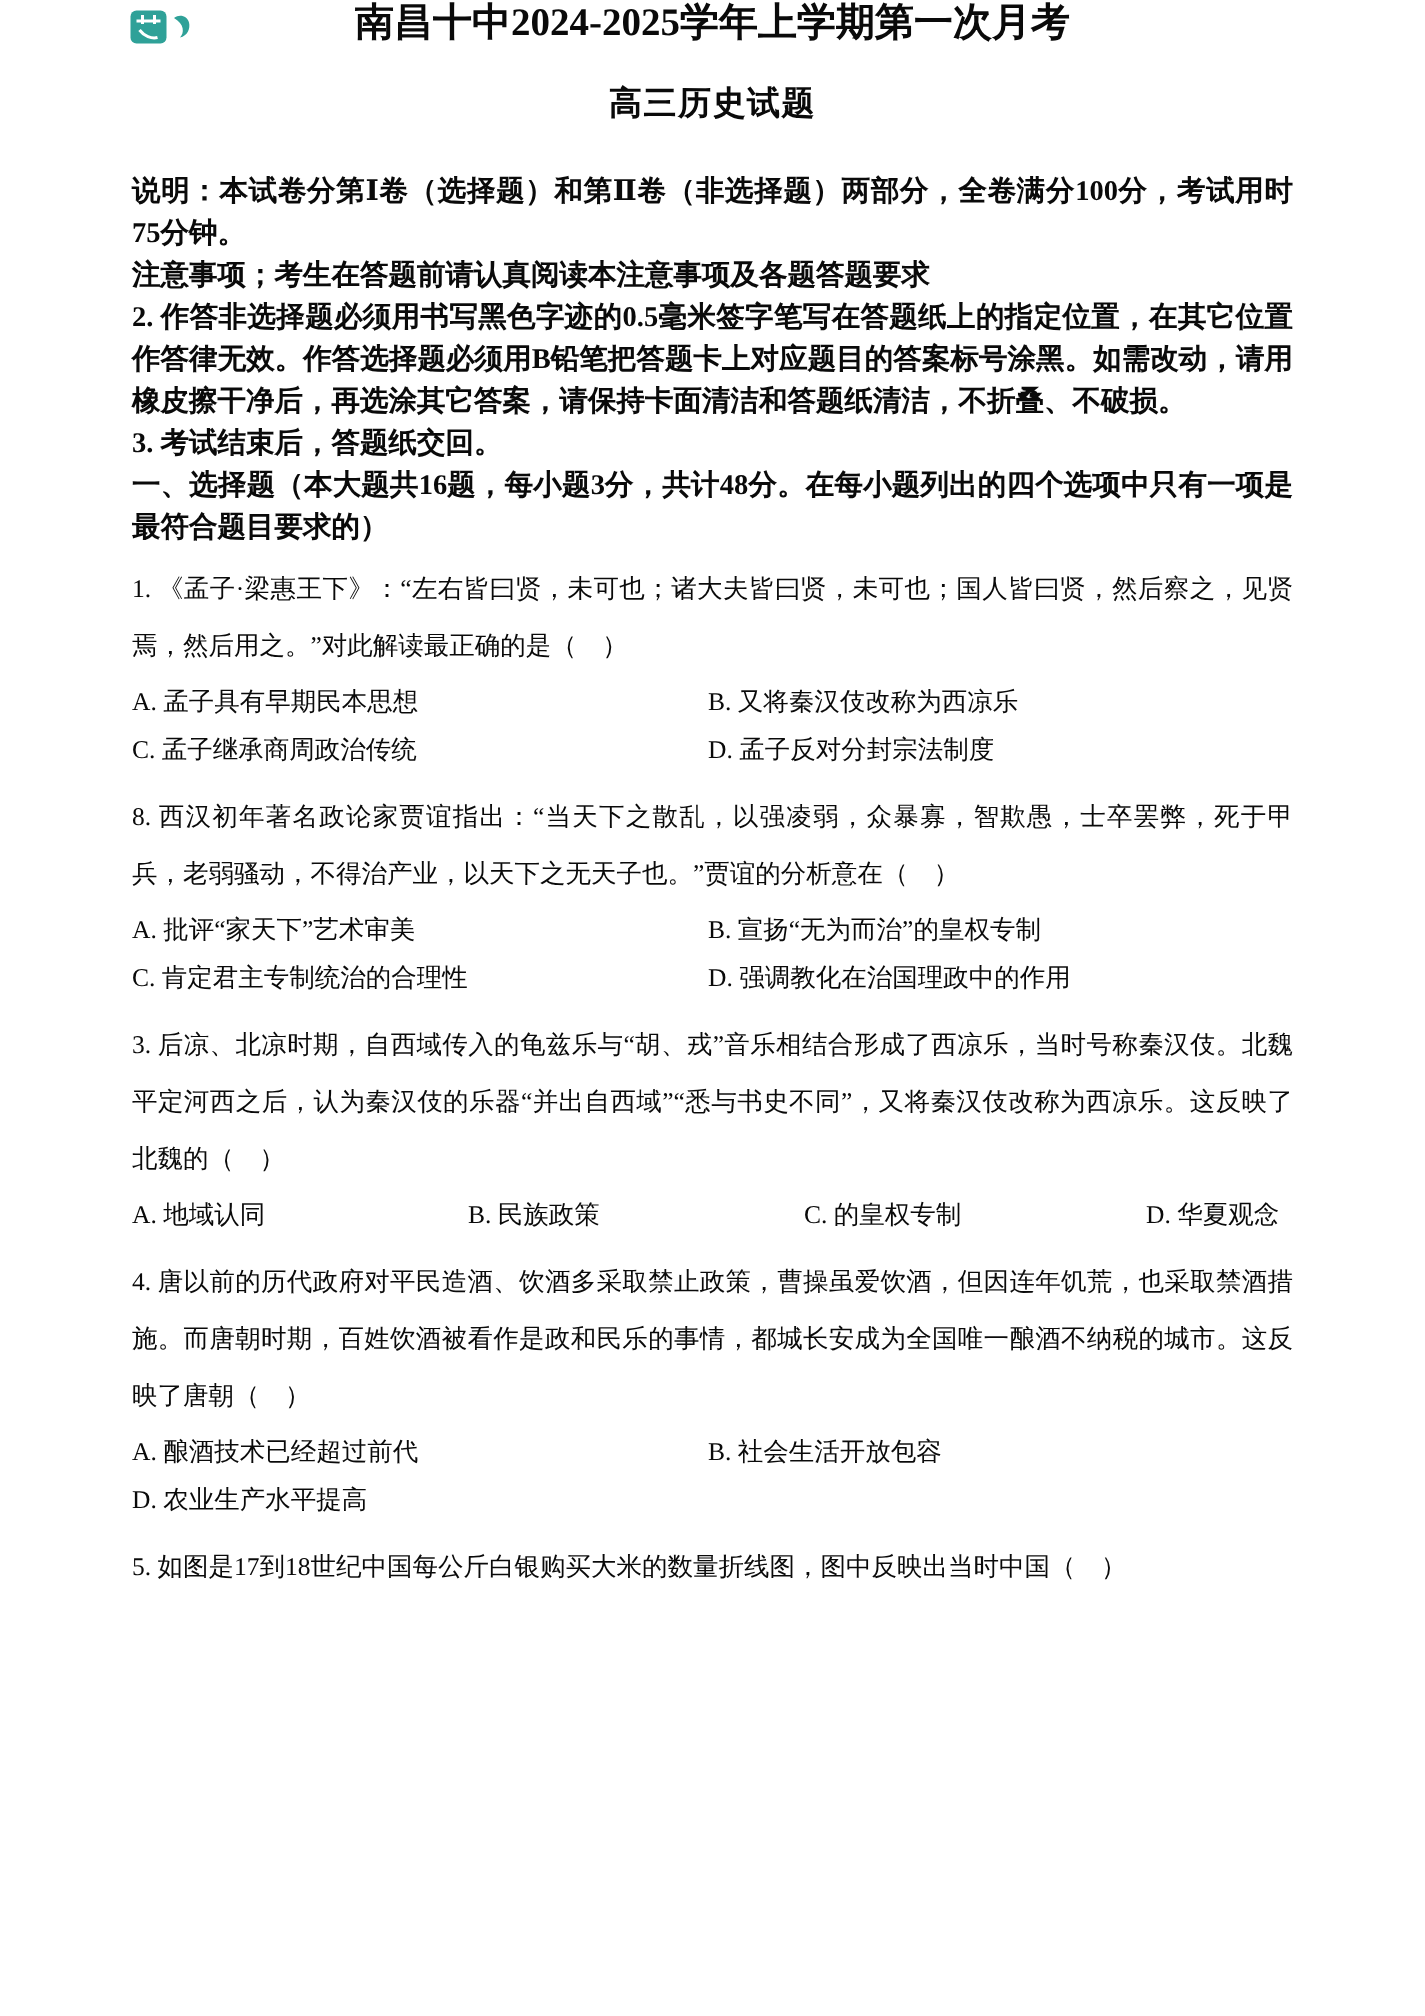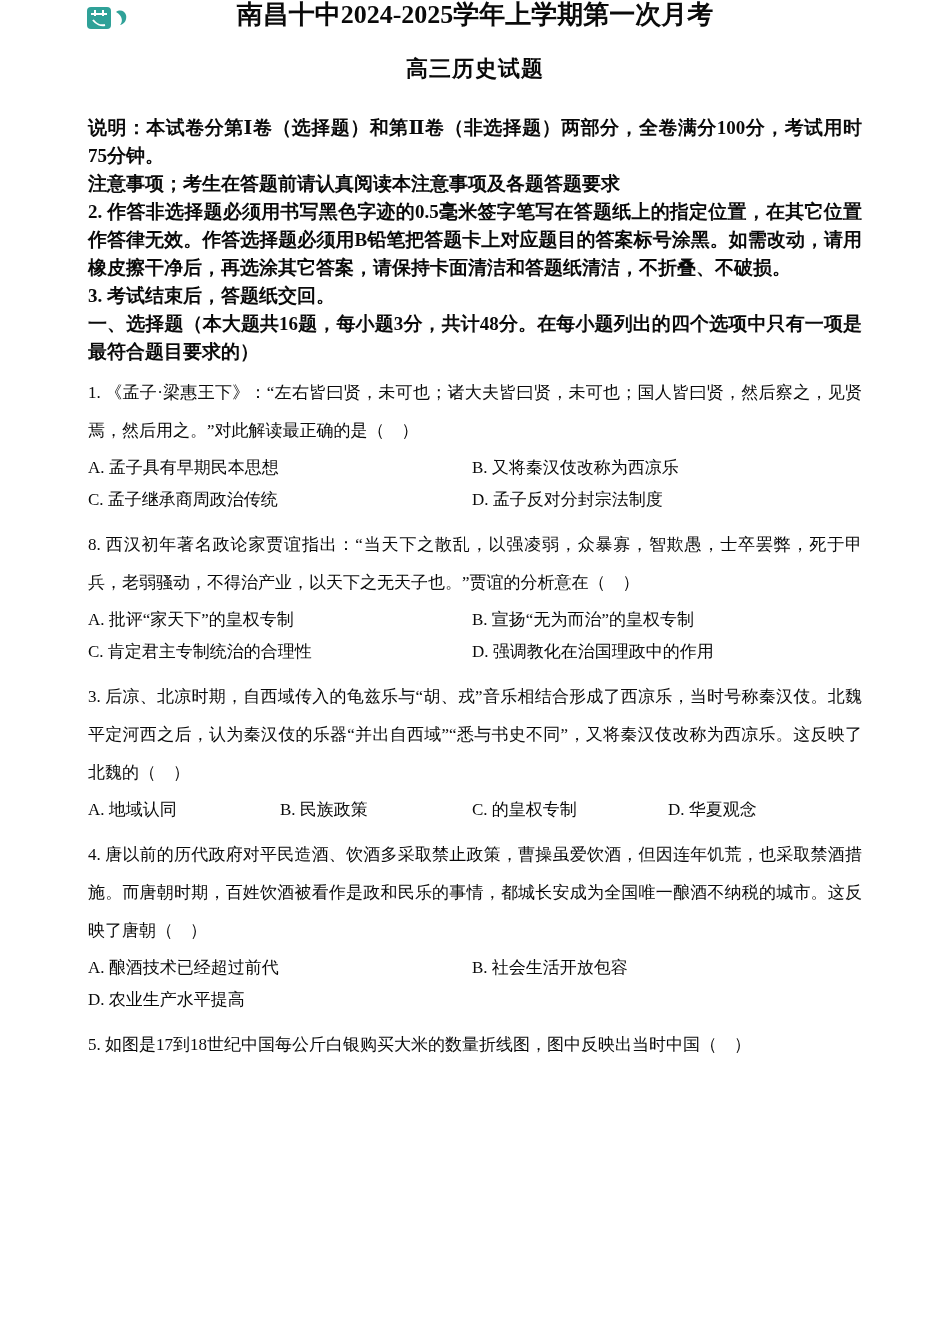--- a/index.html
+++ b/index.html
@@ -55,21 +55,21 @@
     font-weight: 400;
     text-align: justify;
   }
   .options {
     margin-top: 2px;
     font-size: 17px;
     line-height: 32px;
     display: grid;
   }
   .options.two-col { grid-template-columns: 384px 1fr; }
-  .options.four-col { grid-template-columns: 192px 192px 196px 1fr; }
+  .options.four-col { grid-template-columns: 192px 192px 196px 1fr; gap: 32px; }
   .opt { white-space: nowrap; }
 </style>
 </head>
 <body>
 
 <div class="page">
 
   <div class="corner-logo">
     <svg width="44" height="28" viewBox="0 0 44 28" aria-hidden="true">
       <rect x="1" y="3" width="24" height="22" rx="4" fill="#2fa198"></rect>
@@ -99,21 +99,21 @@
           <span class="opt">A. 孟子具有早期民本思想</span>
           <span class="opt">B. 又将秦汉伎改称为西凉乐</span>
           <span class="opt">C. 孟子继承商周政治传统</span>
           <span class="opt">D. 孟子反对分封宗法制度</span>
         </div>
       </div>
 
       <div class="question">
         <p class="stem">8. 西汉初年著名政论家贾谊指出：“当天下之散乱，以强凌弱，众暴寡，智欺愚，士卒罢弊，死于甲 兵，老弱骚动，不得治产业，以天下之无天子也。”贾谊的分析意在（　）</p>
         <div class="options two-col">
-          <span class="opt">A. 批评“家天下”的皇权专制</span>
+          <span class="opt">A. 批评“家天下”艺术审美</span>
           <span class="opt">B. 宣扬“无为而治”的皇权专制</span>
           <span class="opt">C. 肯定君主专制统治的合理性</span>
           <span class="opt">D. 强调教化在治国理政中的作用</span>
         </div>
       </div>
 
       <div class="question">
         <p class="stem">3. 后凉、北凉时期，自西域传入的龟兹乐与“胡、戎”音乐相结合形成了西凉乐，当时号称秦汉伎。北魏平定河西之后，认为秦汉伎的乐器“并出自西域”“悉与书史不同”，又将秦汉伎改称为西凉乐。这反映了北魏的（　）</p>
         <div class="options four-col">
           <span class="opt">A. 地域认同</span>

